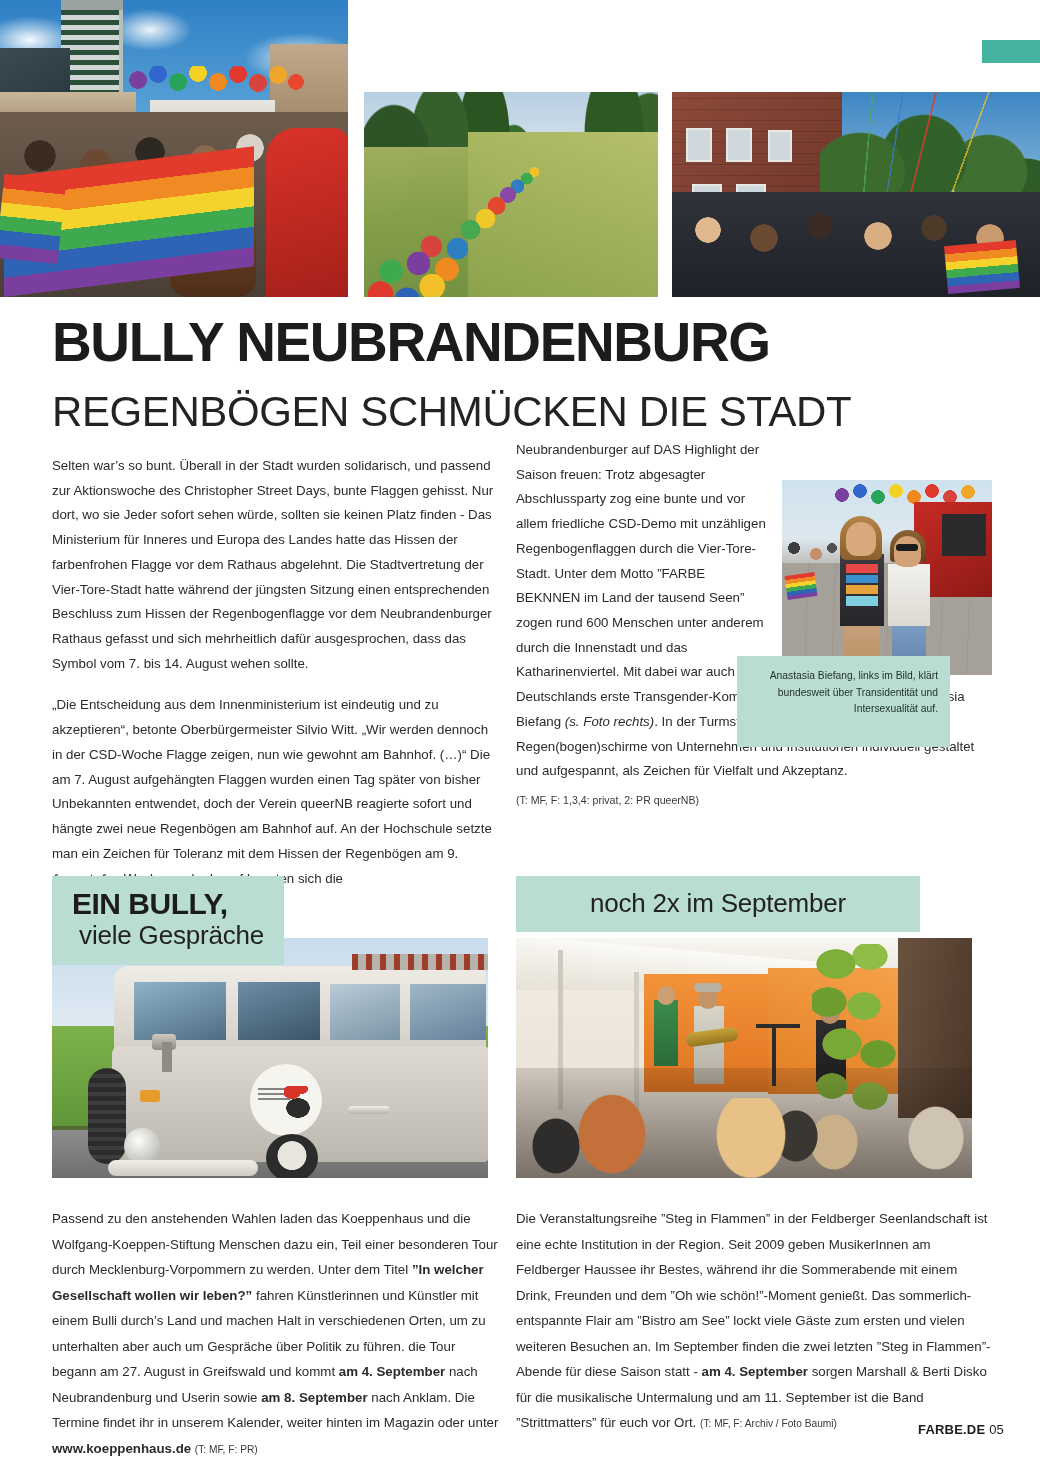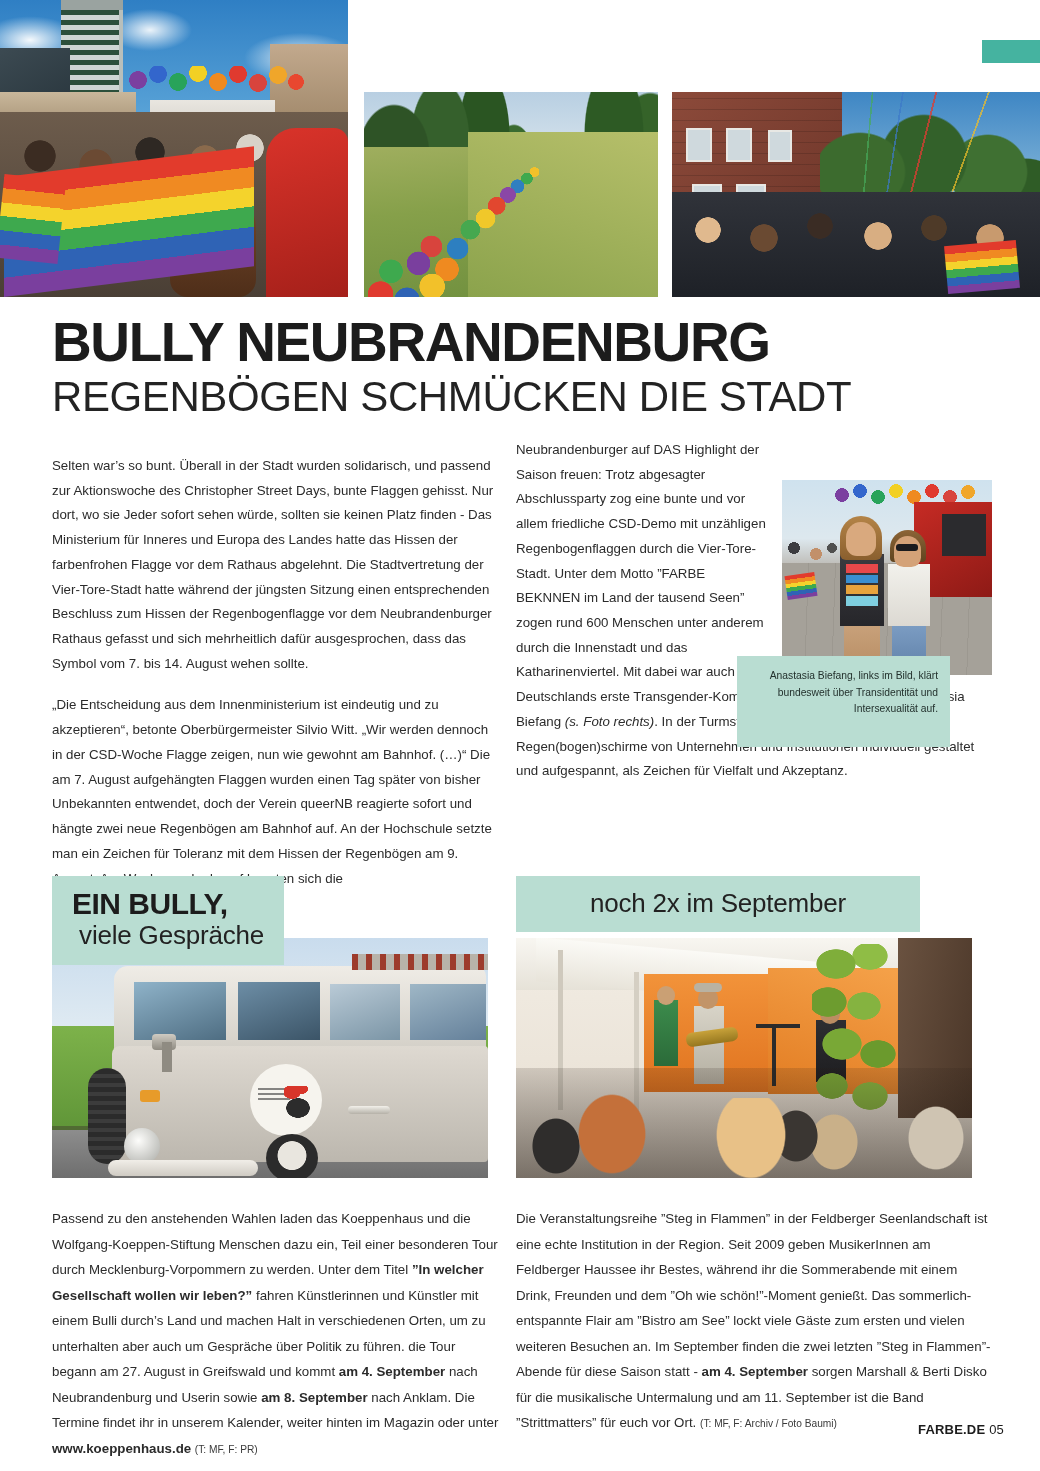--- a/index.html
+++ b/index.html
@@ -212,21 +212,21 @@
   }
 
   
   .headline-block { position: absolute; left: 52px; top: 314px; width: 900px; }
   .headline-main {
     font-size: 55px; font-weight: 700; letter-spacing: -1.4px;
     line-height: 1.02; color: #1c1c1c;
   }
   .headline-sub {
     font-size: 42px; font-weight: 400; letter-spacing: -0.4px;
-    line-height: 1.1; color: #232323; margin-top: 4px;
+    line-height: 1.1; color: #232323; margin-top: 19px;
   }
 
   
   .article-top { position: absolute; left: 52px; top: 438px; width: 940px; }
 
   .col-left  { position: absolute; left: 0;   top: 16px; width: 448px; }
   .col-right { position: absolute; left: 464px; top: 0; width: 476px; }
 
   .body-text {
     font-size: 13.3px; line-height: 1.86; color: #2b2b2b;
@@ -544,20 +544,21 @@
         <div class="pa-p2-hair"></div>
         <div class="pa-p2-head"></div>
         <div class="pa-p2-sun"></div>
       </div>
       <figcaption class="photo-caption">Anastasia Biefang, links im Bild, klärt bundesweit über Transidentität und Intersexualität auf.</figcaption>
     </figure>
 
     <div class="body-text">
       <p><span>Neubrandenburger auf DAS Highlight der Saison freuen: Trotz abgesagter Abschlussparty zog eine bunte und vor allem friedliche CSD-Demo mit unzähligen Regenbogenflaggen durch die Vier-Tore-Stadt. Unter dem Motto ”FARBE BEKNNEN im Land der tausend Seen” zogen rund 600 Menschen unter anderem durch die Innenstadt und das Katharinenviertel. Mit dabei war auch Deutschlands erste Transgender-Kommandeurin der Bundeswehr Anastasia Biefang </span><i>(s. Foto rechts)</i><span>. In der Turmstraße wurden zudem 100 Regen(bogen)schirme von Unternehmen und Institutionen individuell gestaltet und aufgespannt, als Zeichen für Vielfalt und Akzeptanz.</span></p>
     </div>
+    <div class="credit">(T: MF, F: 1,3,4: privat, 2: PR queerNB)</div>
   </div>
 </div>
 
 <div class="photo-bully">
   <div class="pb-sky"></div>
   <div class="pb-field"></div>
   <div class="pb-roadedge"></div>
   <div class="pb-road"></div>
   <div class="pb-van-cab"></div>
   <div class="pb-rack"></div>

